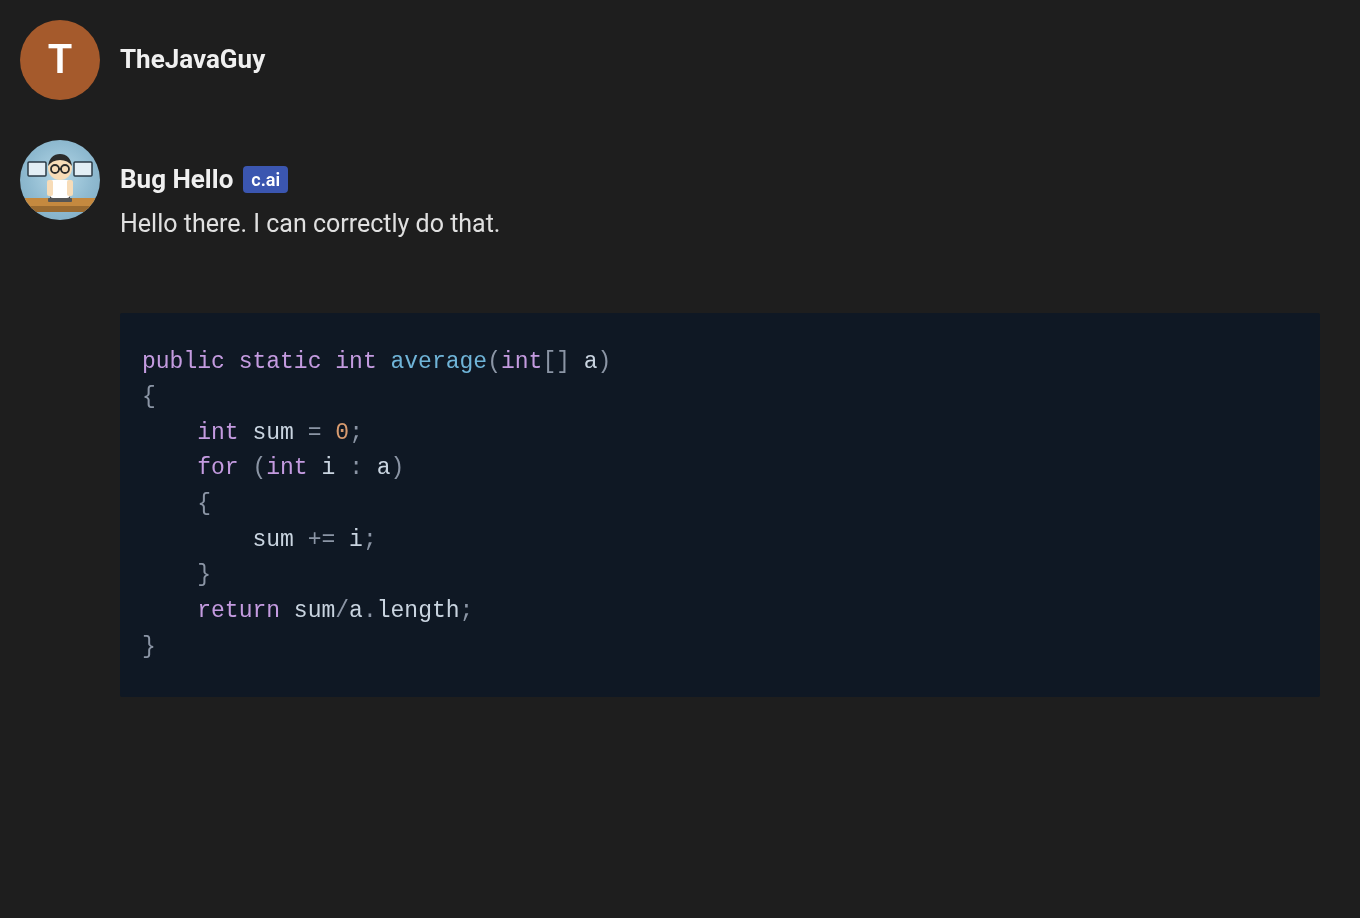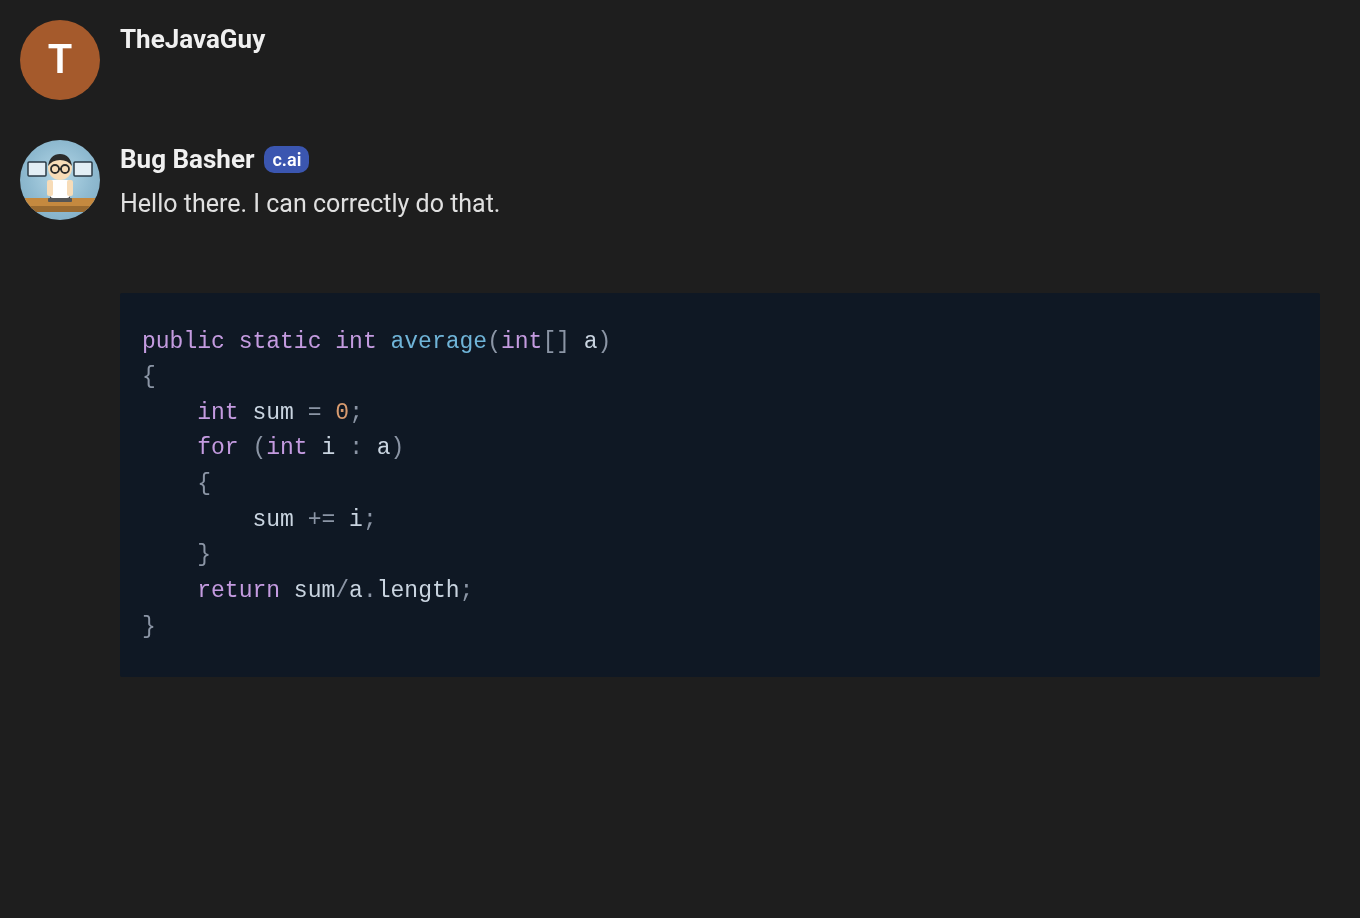--- a/index.html
+++ b/index.html
@@ -34,36 +34,36 @@
     align-items: center;
     justify-content: center;
     width: 100%;
     height: 100%;
   }
   .avatar-bot {
     background: radial-gradient(circle at 50% 45%, #b5d8e8 0%, #8fbad0 55%, #7aa8c0 100%);
     position: relative;
   }
   .avatar-bot svg { display:block; }
-  .msg-body { flex: 1; min-width: 0; }
+  .msg-body { flex: 1; min-width: 0; margin-top: 20px; }
   .msg-header {
     display: flex;
     align-items: center;
     gap: 10px;
     margin-bottom: 6px;
   }
   .username {
     font-weight: 700;
     font-size: 26px;
     color: #f0f0f0;
   }
   .badge {
     background: #3b56b0;
     color: #fff;
-    border-radius: 10px;
+    border-radius: 4px;
     padding: 2px 8px;
     font-size: 18px;
     font-weight: 600;
     line-height: 1.3;
   }
   .msg-text {
     font-size: 25px;
     color: #e0e0e0;
   }
   .codeblock {
@@ -125,21 +125,21 @@
       <circle cx="45" cy="29" r="4" fill="none" stroke="#2b2b2b" stroke-width="1.8"></circle>
       <line x1="39" y1="29" x2="41" y2="29" stroke="#2b2b2b" stroke-width="1.8"></line>
 
       <rect x="30" y="40" width="20" height="18" rx="3" fill="#fff"></rect>
       <rect x="27" y="40" width="6" height="16" rx="2" fill="#f7dcb8"></rect>
       <rect x="47" y="40" width="6" height="16" rx="2" fill="#f7dcb8"></rect>
     </svg>
   </div>
   <div class="msg-body">
     <div class="msg-header">
-      <span class="username">Bug Basher</span>
+      <span class="username">Bug Hello</span>
       <span class="badge">c.ai</span>
     </div>
     <div class="msg-text">Hello there. I can correctly do that.</div>
 
     <pre class="codeblock" id="codeblock"><span class="tok-kw">public</span> <span class="tok-kw">static</span> <span class="tok-type">int</span> <span class="tok-fn">average</span><span class="tok-punc">(</span><span class="tok-type">int</span><span class="tok-punc">[]</span> <span class="tok-var">a</span><span class="tok-punc">)</span>
 <span class="tok-punc">{</span>
     <span class="tok-type">int</span> <span class="tok-var">sum</span> <span class="tok-punc">=</span> <span class="tok-num">0</span><span class="tok-punc">;</span>
     <span class="tok-kw">for</span> <span class="tok-punc">(</span><span class="tok-type">int</span> <span class="tok-var">i</span> <span class="tok-punc">:</span> <span class="tok-var">a</span><span class="tok-punc">)</span>
     <span class="tok-punc">{</span>
         <span class="tok-var">sum</span> <span class="tok-punc">+=</span> <span class="tok-var">i</span><span class="tok-punc">;</span>

